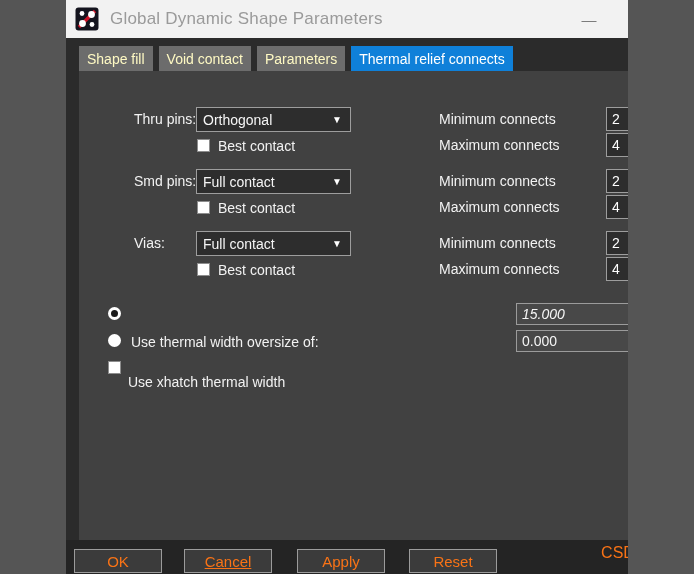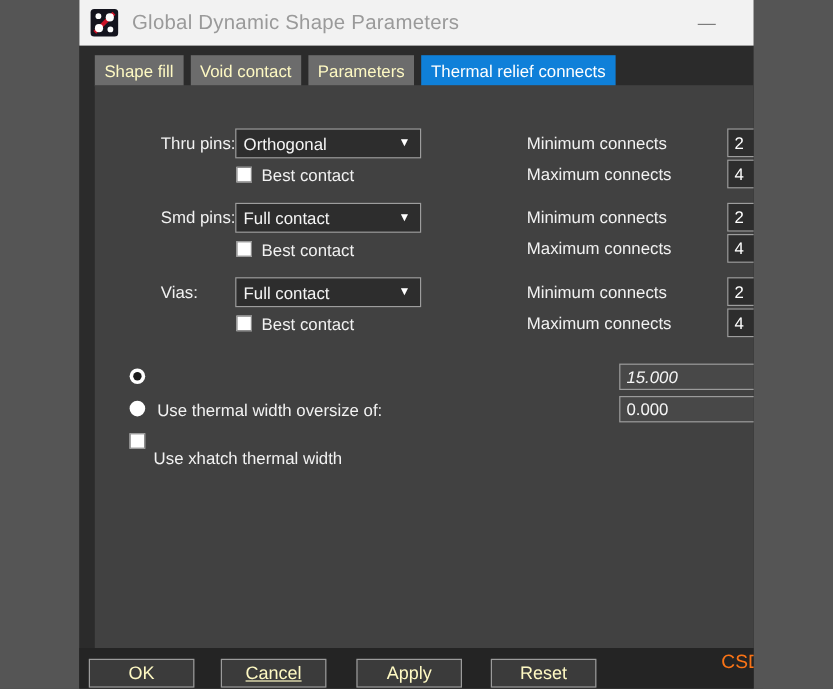--- a/index.html
+++ b/index.html
@@ -77,21 +77,21 @@
   
   .tfield {
     position:absolute; left:437px; width:184px; height:22px;
     background:#484848; border:1px solid #9b9b9b; color:#f5f5f5;
     font-size:14px; font-family:"Liberation Sans",sans-serif; padding:0 5px; outline:none;
   }
   
   .bottom { position:absolute; left:0; top:540px; width:694px; height:34px; background:#242424; }
   .btn {
     position:absolute; top:9px; width:88px; height:24px;
-    background:#3b3b3b; border:1px solid #9b9b9b; color:#fef9c3;
+    background:#3b3b3b; border:1px solid #9b9b9b; color:#f97316;
     font-size:15px; display:flex; align-items:center; justify-content:center; cursor:default;
   }
   .btn.ok { left:8px; } .btn.cancel { left:118px;text-decoration:underline; } .btn.apply { left:231px; } .btn.reset { left:343px; }
   .btn.help { left:598px; width:89px; top:11px; }
   .watermark {
     position:absolute; right:6px; top:4px; color:#f97316; font-size:16px;
     z-index:5; pointer-events:none; white-space:nowrap;
   }
 </style>
 </head>

